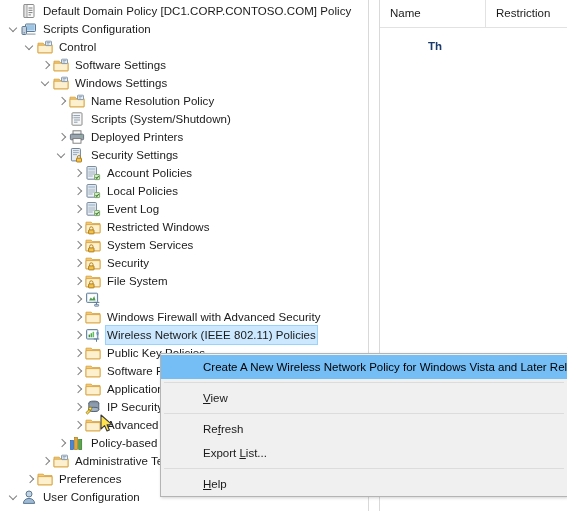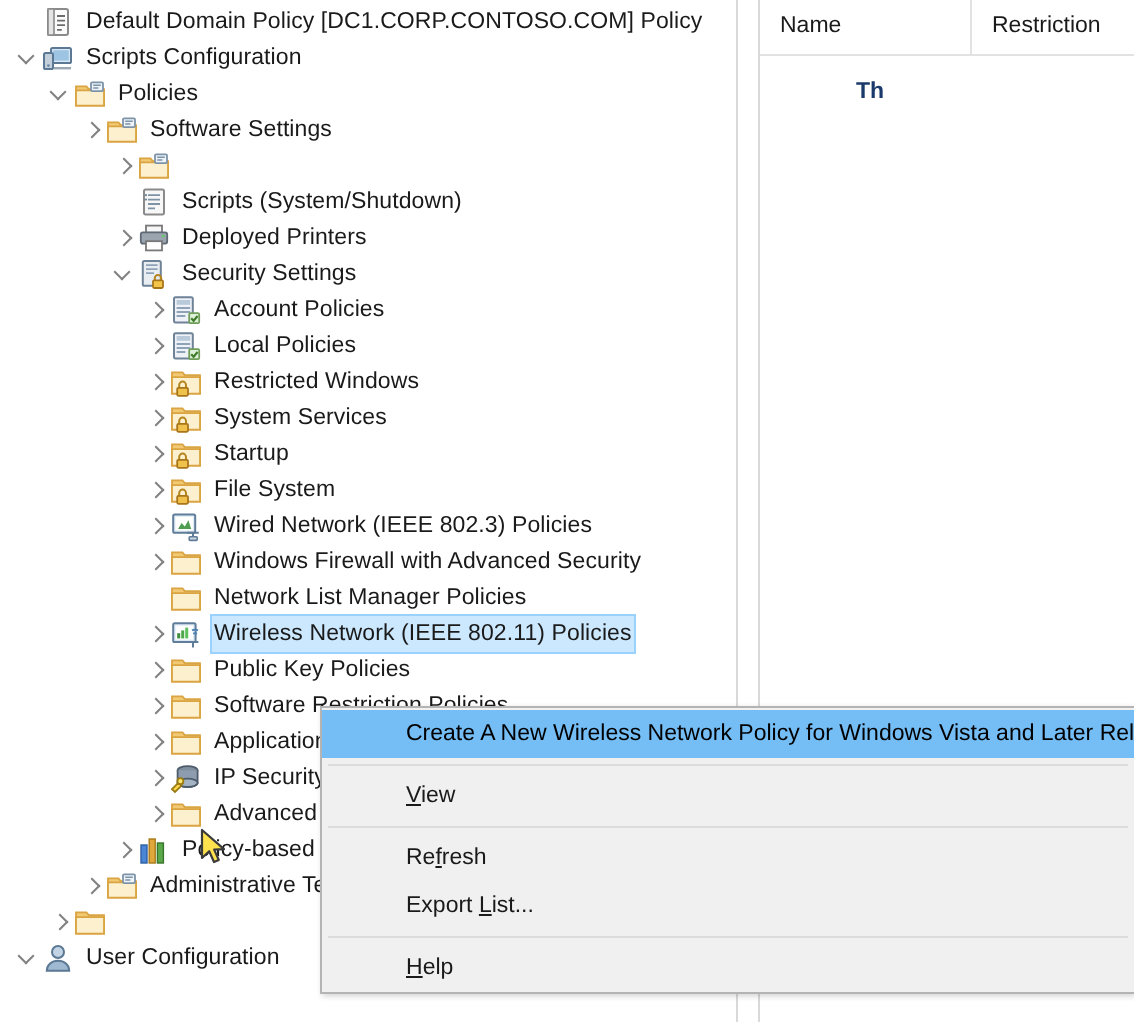--- a/index.html
+++ b/index.html
@@ -216,46 +216,60 @@
           <span class="indent" style="width: 24px;"></span>
           <span class="twisty expanded"></span>
           <span class="ticon">
             <svg class="ic-svg" viewBox="0 0 16 16">
               <path d="M1 4.2h5.2l1.2 1.4h7.6v8.2H1z" fill="#f3ca74" stroke="#d9a441" stroke-width="0.9"></path>
               <path d="M1 6.2h14v7.6H1z" fill="#fdf0cf" stroke="#d9a441" stroke-width="0.9"></path>
               <rect x="8.5" y="2.2" width="6" height="4.4" rx="0.6" fill="#eef4fa" stroke="#7d93a8" stroke-width="0.9"></rect>
               <path d="M9.6 3.6h3.8M9.6 5h2.6" stroke="#7d93a8" stroke-width="0.8"></path>
             </svg>
           </span>
-          <span class="tlabel">Policies</span>
+          <span class="tlabel">Control</span>
         </div>
         <div class="tree-row">
           <span class="indent" style="width: 40px;"></span>
           <span class="twisty collapsed"></span>
           <span class="ticon">
             <svg class="ic-svg" viewBox="0 0 16 16">
               <path d="M1 4.2h5.2l1.2 1.4h7.6v8.2H1z" fill="#f3ca74" stroke="#d9a441" stroke-width="0.9"></path>
               <path d="M1 6.2h14v7.6H1z" fill="#fdf0cf" stroke="#d9a441" stroke-width="0.9"></path>
               <rect x="8.5" y="2.2" width="6" height="4.4" rx="0.6" fill="#eef4fa" stroke="#7d93a8" stroke-width="0.9"></rect>
               <path d="M9.6 3.6h3.8M9.6 5h2.6" stroke="#7d93a8" stroke-width="0.8"></path>
             </svg>
           </span>
           <span class="tlabel">Software Settings</span>
         </div>
         <div class="tree-row">
-          <span class="indent" style="width: 56px;"></span>
-          <span class="twisty collapsed"></span>
+          <span class="indent" style="width: 40px;"></span>
+          <span class="twisty expanded"></span>
           <span class="ticon">
             <svg class="ic-svg" viewBox="0 0 16 16">
               <path d="M1 4.2h5.2l1.2 1.4h7.6v8.2H1z" fill="#f3ca74" stroke="#d9a441" stroke-width="0.9"></path>
               <path d="M1 6.2h14v7.6H1z" fill="#fdf0cf" stroke="#d9a441" stroke-width="0.9"></path>
               <rect x="8.5" y="2.2" width="6" height="4.4" rx="0.6" fill="#eef4fa" stroke="#7d93a8" stroke-width="0.9"></rect>
               <path d="M9.6 3.6h3.8M9.6 5h2.6" stroke="#7d93a8" stroke-width="0.8"></path>
             </svg>
           </span>
+          <span class="tlabel">Windows Settings</span>
+        </div>
+        <div class="tree-row">
+          <span class="indent" style="width: 56px;"></span>
+          <span class="twisty collapsed"></span>
+          <span class="ticon">
+            <svg class="ic-svg" viewBox="0 0 16 16">
+              <path d="M1 4.2h5.2l1.2 1.4h7.6v8.2H1z" fill="#f3ca74" stroke="#d9a441" stroke-width="0.9"></path>
+              <path d="M1 6.2h14v7.6H1z" fill="#fdf0cf" stroke="#d9a441" stroke-width="0.9"></path>
+              <rect x="8.5" y="2.2" width="6" height="4.4" rx="0.6" fill="#eef4fa" stroke="#7d93a8" stroke-width="0.9"></rect>
+              <path d="M9.6 3.6h3.8M9.6 5h2.6" stroke="#7d93a8" stroke-width="0.8"></path>
+            </svg>
+          </span>
+          <span class="tlabel">Name Resolution Policy</span>
         </div>
         <div class="tree-row">
           <span class="indent" style="width: 56px;"></span>
           <span class="twisty "></span>
           <span class="ticon">
             <svg class="ic-svg" viewBox="0 0 16 16">
               <rect x="3" y="1.8" width="10" height="12.4" rx="0.8" fill="#f7f7f7" stroke="#8a8a8a" stroke-width="1"></rect>
               <path d="M5 4.6h6M5 6.8h6M5 9h6M5 11.2h3.5" stroke="#7f93a6" stroke-width="0.9"></path>
               <circle cx="4" cy="4.6" r="0.55" fill="#6f8398"></circle>
               <circle cx="4" cy="6.8" r="0.55" fill="#6f8398"></circle>
@@ -315,20 +329,34 @@
               <path d="M10.6 12.1l1.2 1.3 2-2.4" stroke="#3f7d2c" stroke-width="1.1" fill="none"></path>
             </svg>
           </span>
           <span class="tlabel">Local Policies</span>
         </div>
         <div class="tree-row">
           <span class="indent" style="width: 72px;"></span>
           <span class="twisty collapsed"></span>
           <span class="ticon">
             <svg class="ic-svg" viewBox="0 0 16 16">
+              <rect x="2" y="1.6" width="9.4" height="12.6" rx="0.8" fill="#eef2f6" stroke="#6e8298" stroke-width="1"></rect>
+              <rect x="3.3" y="3" width="6.8" height="2.4" fill="#b9cbdb"></rect>
+              <path d="M3.3 7h6.8M3.3 9h6.8M3.3 11h4.4" stroke="#8ea3b7" stroke-width="0.9"></path>
+              <rect x="9.6" y="9.6" width="5" height="5" rx="0.6" fill="#dff0d8" stroke="#6f9e5a" stroke-width="0.9"></rect>
+              <path d="M10.6 12.1l1.2 1.3 2-2.4" stroke="#3f7d2c" stroke-width="1.1" fill="none"></path>
+            </svg>
+          </span>
+          <span class="tlabel">Event Log</span>
+        </div>
+        <div class="tree-row">
+          <span class="indent" style="width: 72px;"></span>
+          <span class="twisty collapsed"></span>
+          <span class="ticon">
+            <svg class="ic-svg" viewBox="0 0 16 16">
               <path d="M1 3.2h5.2l1.2 1.4h7.6v9.2H1z" fill="#f3ca74" stroke="#d9a441" stroke-width="0.9"></path>
               <path d="M1 5.6h14v8.2H1z" fill="#fdf0cf" stroke="#d9a441" stroke-width="0.9"></path>
               <path d="M4.6 11.2v-1.7a1.7 1.7 0 0 1 3.4 0v1.7" fill="none" stroke="#b5851f" stroke-width="1"></path>
               <rect x="3.6" y="10.9" width="5.4" height="4" rx="0.6" fill="#f0c14b" stroke="#a8761a" stroke-width="0.9"></rect>
             </svg>
           </span>
           <span class="tlabel">Restricted Windows</span>
         </div>
         <div class="tree-row">
           <span class="indent" style="width: 72px;"></span>
@@ -347,21 +375,21 @@
           <span class="indent" style="width: 72px;"></span>
           <span class="twisty collapsed"></span>
           <span class="ticon">
             <svg class="ic-svg" viewBox="0 0 16 16">
               <path d="M1 3.2h5.2l1.2 1.4h7.6v9.2H1z" fill="#f3ca74" stroke="#d9a441" stroke-width="0.9"></path>
               <path d="M1 5.6h14v8.2H1z" fill="#fdf0cf" stroke="#d9a441" stroke-width="0.9"></path>
               <path d="M4.6 11.2v-1.7a1.7 1.7 0 0 1 3.4 0v1.7" fill="none" stroke="#b5851f" stroke-width="1"></path>
               <rect x="3.6" y="10.9" width="5.4" height="4" rx="0.6" fill="#f0c14b" stroke="#a8761a" stroke-width="0.9"></rect>
             </svg>
           </span>
-          <span class="tlabel">Startup</span>
+          <span class="tlabel">Security</span>
         </div>
         <div class="tree-row">
           <span class="indent" style="width: 72px;"></span>
           <span class="twisty collapsed"></span>
           <span class="ticon">
             <svg class="ic-svg" viewBox="0 0 16 16">
               <path d="M1 3.2h5.2l1.2 1.4h7.6v9.2H1z" fill="#f3ca74" stroke="#d9a441" stroke-width="0.9"></path>
               <path d="M1 5.6h14v8.2H1z" fill="#fdf0cf" stroke="#d9a441" stroke-width="0.9"></path>
               <path d="M4.6 11.2v-1.7a1.7 1.7 0 0 1 3.4 0v1.7" fill="none" stroke="#b5851f" stroke-width="1"></path>
               <rect x="3.6" y="10.9" width="5.4" height="4" rx="0.6" fill="#f0c14b" stroke="#a8761a" stroke-width="0.9"></rect>
@@ -374,43 +402,31 @@
           <span class="twisty collapsed"></span>
           <span class="ticon">
             <svg class="ic-svg" viewBox="0 0 16 16">
               <rect x="1.6" y="2.2" width="11" height="9.2" rx="0.8" fill="#e3edf6" stroke="#5f7d99" stroke-width="1"></rect>
               <rect x="2.8" y="3.4" width="8.6" height="6.8" fill="#ffffff"></rect>
               <path d="M4 9.5l1.8-3 1.6 1.8 1.8-3.2 1.4 4.4z" fill="#4f9e4f"></path>
               <path d="M8.6 11.4h5.8M11.5 11.4v3" stroke="#5f7d99" stroke-width="1"></path>
               <rect x="9.6" y="13.4" width="4" height="1.8" rx="0.4" fill="#cfd8e0" stroke="#5f7d99" stroke-width="0.8"></rect>
             </svg>
           </span>
-          <span class="tlabel">Wired Network (IEEE 802.3) Policies</span>
         </div>
         <div class="tree-row">
           <span class="indent" style="width: 72px;"></span>
           <span class="twisty collapsed"></span>
           <span class="ticon">
             <svg class="ic-svg" viewBox="0 0 16 16">
               <path d="M1 3.2h5.2l1.2 1.4h7.6v9.2H1z" fill="#f3ca74" stroke="#d9a441" stroke-width="0.9"></path>
               <path d="M1 5.6h14v8.2H1z" fill="#fdf0cf" stroke="#d9a441" stroke-width="0.9"></path>
             </svg>
           </span>
           <span class="tlabel">Windows Firewall with Advanced Security</span>
-        </div>
-        <div class="tree-row">
-          <span class="indent" style="width: 72px;"></span>
-          <span class="twisty "></span>
-          <span class="ticon">
-            <svg class="ic-svg" viewBox="0 0 16 16">
-              <path d="M1 3.2h5.2l1.2 1.4h7.6v9.2H1z" fill="#f3ca74" stroke="#d9a441" stroke-width="0.9"></path>
-              <path d="M1 5.6h14v8.2H1z" fill="#fdf0cf" stroke="#d9a441" stroke-width="0.9"></path>
-            </svg>
-          </span>
-          <span class="tlabel">Network List Manager Policies</span>
         </div>
         <div class="tree-row selected">
           <span class="indent" style="width: 72px;"></span>
           <span class="twisty collapsed"></span>
           <span class="ticon">
             <svg class="ic-svg" viewBox="0 0 16 16">
               <rect x="1.6" y="2.6" width="11.2" height="9.4" rx="0.8" fill="#dce9f5" stroke="#5f7d99" stroke-width="1"></rect>
               <rect x="2.8" y="3.8" width="8.8" height="7" fill="#ffffff"></rect>
               <rect x="3.6" y="7.6" width="1.5" height="2.6" fill="#3f8f3f"></rect>
               <rect x="5.6" y="6.2" width="1.5" height="4" fill="#4ca84c"></rect>
@@ -506,20 +522,21 @@
         </div>
         <div class="tree-row">
           <span class="indent" style="width: 24px;"></span>
           <span class="twisty collapsed"></span>
           <span class="ticon">
             <svg class="ic-svg" viewBox="0 0 16 16">
               <path d="M1 3.2h5.2l1.2 1.4h7.6v9.2H1z" fill="#f3ca74" stroke="#d9a441" stroke-width="0.9"></path>
               <path d="M1 5.6h14v8.2H1z" fill="#fdf0cf" stroke="#d9a441" stroke-width="0.9"></path>
             </svg>
           </span>
+          <span class="tlabel">Preferences</span>
         </div>
         <div class="tree-row">
           <span class="indent" style="width: 8px;"></span>
           <span class="twisty expanded"></span>
           <span class="ticon">
             <svg class="ic-svg" viewBox="0 0 16 16">
               <circle cx="8" cy="5" r="3" fill="#c2d3e3" stroke="#5b7894" stroke-width="1"></circle>
               <path d="M2.4 14.4c0-3.1 2.5-5 5.6-5s5.6 1.9 5.6 5z" fill="#9fb9d2" stroke="#5b7894" stroke-width="1"></path>
             </svg>
           </span>

